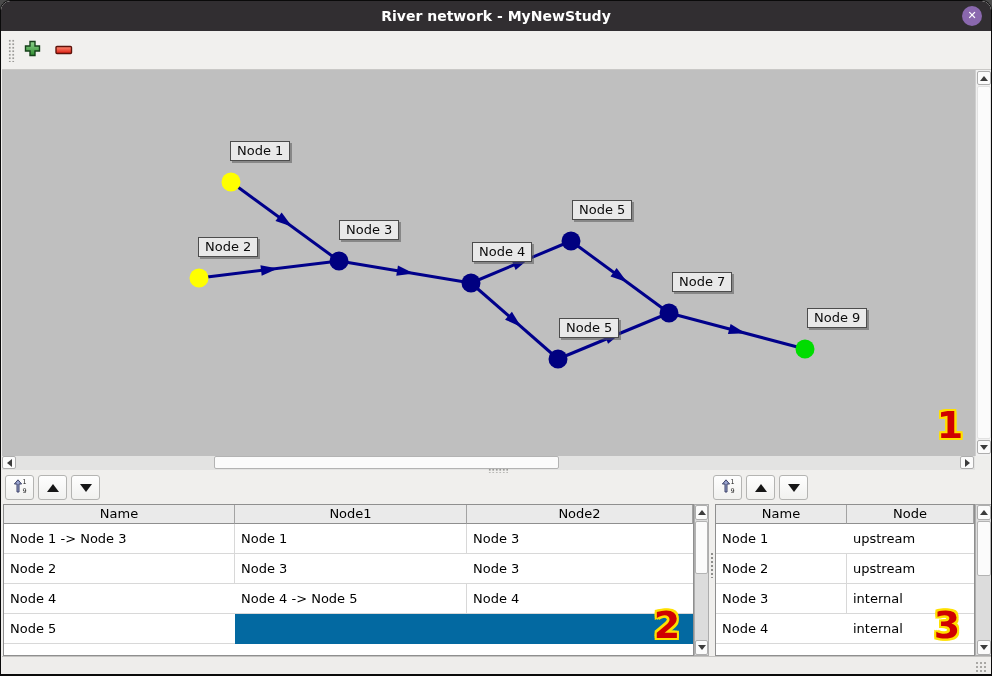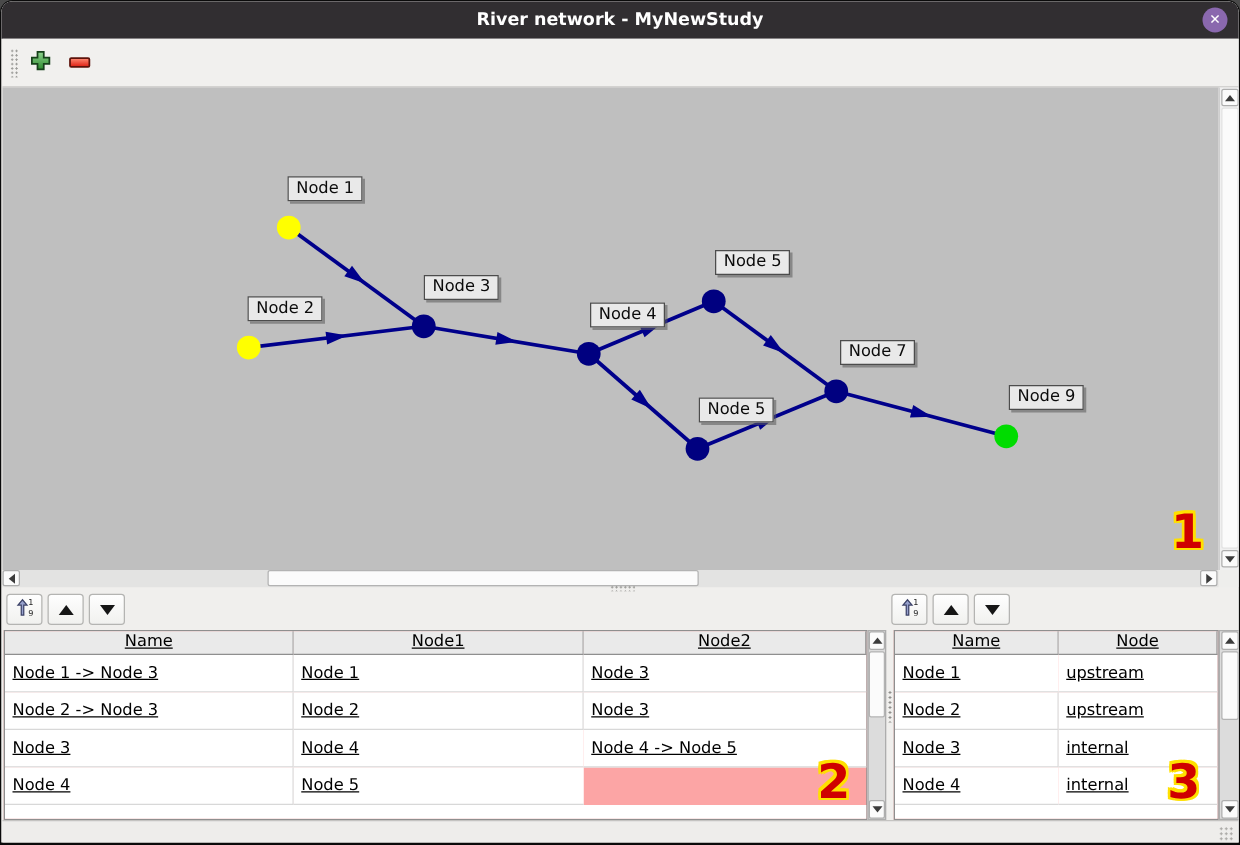--- a/index.html
+++ b/index.html
@@ -50,22 +50,22 @@
   
   .pane-toolbar{position:absolute;left:1px;top:469px;width:989px;height:34px;background:#f0efed;}
   .split-dots{position:absolute;left:486px;top:-2px;width:20px;height:5px;
     background-image:radial-gradient(#9b9b98 0.8px,transparent 1px);background-size:3.5px 3.5px;}
   .pbtn{position:absolute;top:5px;width:29px;height:25px;border:1px solid #b4b4b2;border-radius:3px;
     background:linear-gradient(#fefefe,#f1f1ef);box-sizing:border-box;display:flex;
     align-items:center;justify-content:center;}
   .pbtn .tri.up{border-left:6px solid transparent;border-right:6px solid transparent;border-bottom:8px solid #161616;}
   .pbtn .tri.down{border-left:6px solid transparent;border-right:6px solid transparent;border-top:8px solid #161616;}
   
-  .tbl{position:absolute;top:503px;background:#fca5a5;border:1px solid #8f8f8f;box-sizing:border-box;
-    display:grid;grid-template-rows:19px 30px 30px 30px 30px 1fr;font-size:13px;color:#000;text-decoration:underline;}
+  .tbl{position:absolute;top:503px;background:#0369a1;border:1px solid #8f8f8f;box-sizing:border-box;
+    display:grid;grid-template-rows:19px 30px 30px 30px 30px 1fr;font-size:13px;color:#000;}
   .tbl-left{left:2px;width:691px;height:152px;grid-template-columns:231px 232px 1fr;}
   .tbl-right{left:714px;width:260px;height:152px;grid-template-columns:131px 1fr;}
   .th{background:#eaeaea;border-right:1px solid #a3a3a3;border-bottom:1px solid #8f8f8f;
     text-align:center;line-height:18px;overflow:hidden;}
   .td{background:#fff;border-right:1px solid #d8d8d8;border-bottom:1px solid #d8d8d8;
     line-height:29px;padding-left:6px;overflow:hidden;white-space:nowrap;}
   .th:last-of-type,.td:nth-of-type(3n){border-right:none;}
   .filler{grid-column:1/-1;background:#fff;}
   
   .tvscroll{position:absolute;top:503px;height:152px;background:#dcdcdc;border:1px solid #adadad;
@@ -212,21 +212,20 @@
     </div>
   </div>
 
   <div class="tbl tbl-left" id="tbl-left">
       <div class="th">Name</div>
       <div class="th">Node1</div>
       <div class="th">Node2</div>
       <div class="td">Node 1 -&gt; Node 3</div>
       <div class="td">Node 1</div>
       <div class="td" style="border-right: none;">Node 3</div>
-      <div class="td">Node 2 -&gt; Node 3</div>
       <div class="td">Node 2</div>
       <div class="td" style="border-right: none;">Node 3</div>
       <div class="td">Node 3</div>
       <div class="td" style="border-right: none;">Node 4</div>
       <div class="td">Node 4 -&gt; Node 5</div>
       <div class="td">Node 4</div>
       <div class="td" style="border-right: none;">Node 5</div>
       <div class="filler"></div>
     </div>
 

